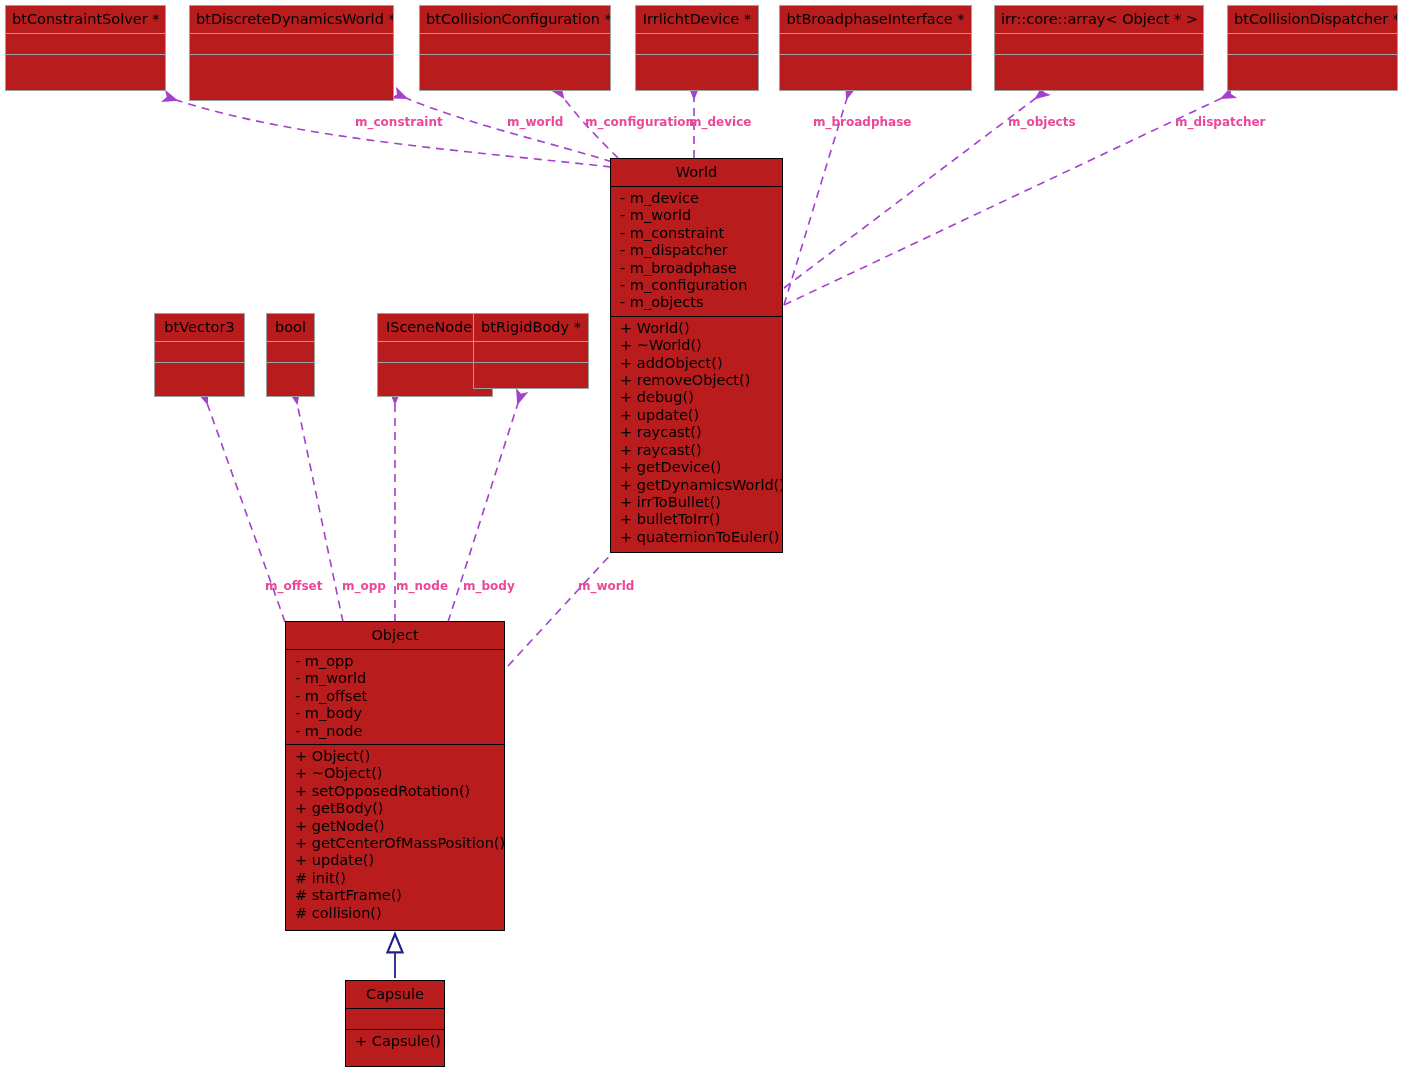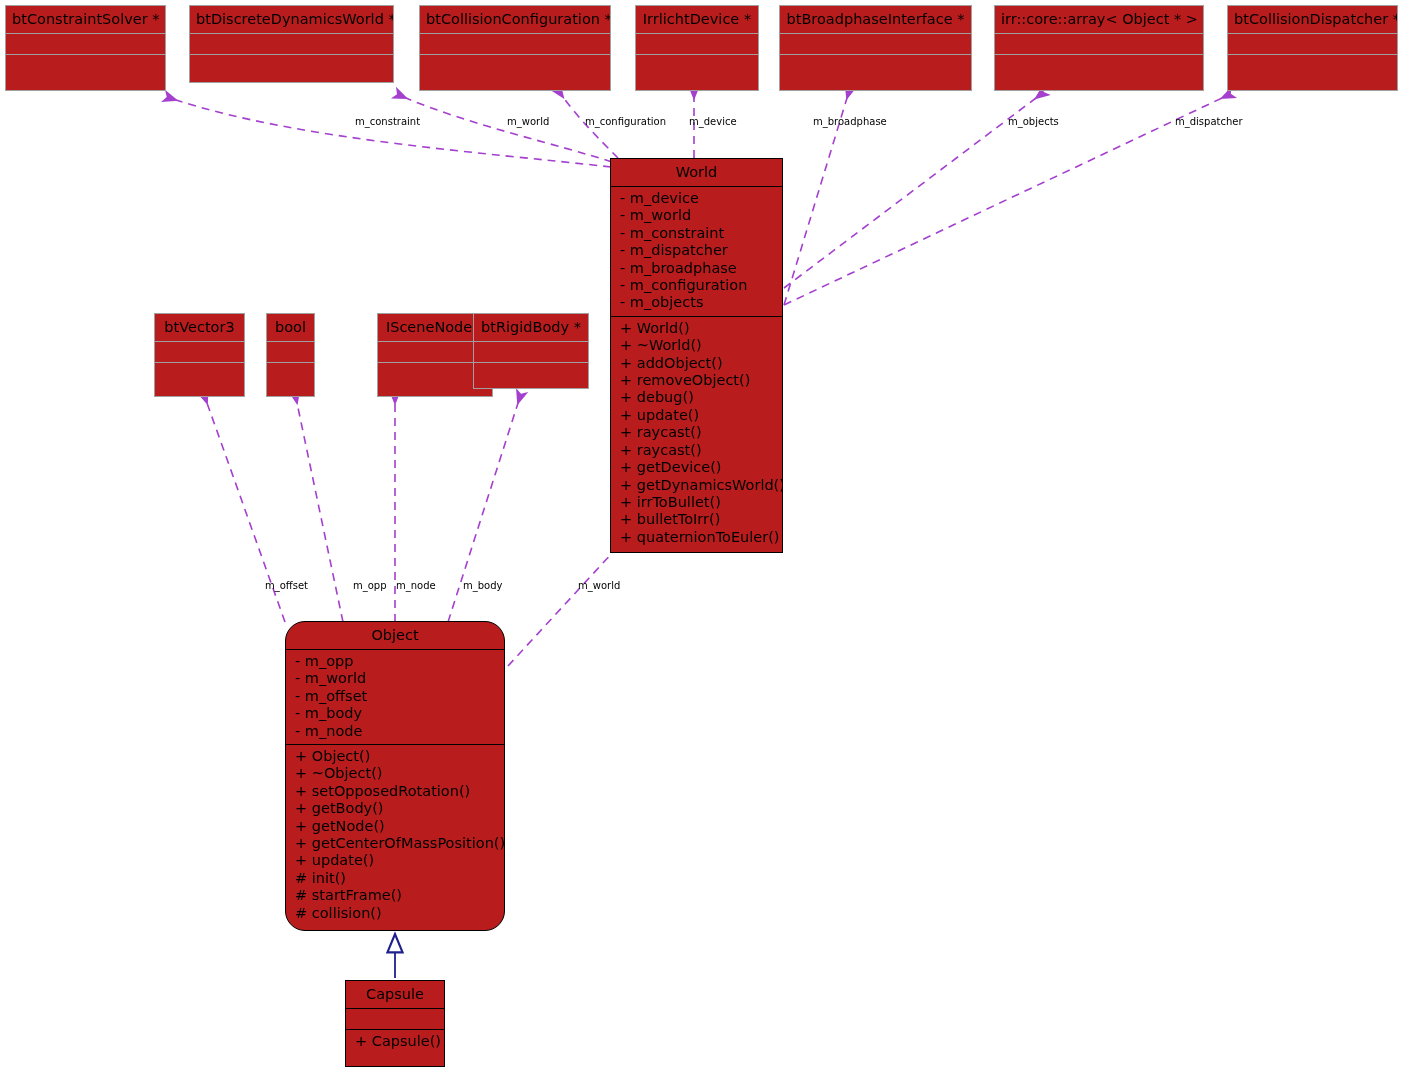--- a/index.html
+++ b/index.html
@@ -67,24 +67,25 @@
     line-height: 17.4px;
     color: #000000;
     white-space: nowrap;
   }
   .empty-row {
     height: 21px;
   }
   
   .edge-label {
     position: absolute;
-    font-size: 10px;
-    color: #000000;
+    font-size: 12px;
+    color: #ec4899;
     line-height: 16px;
     white-space: nowrap;
+    font-weight: bold;
   }
 </style>
 </head>
 <body>
 
 <div id="diagram">
 
   <svg class="edges" viewBox="0 0 1403 1072" xmlns="http://www.w3.org/2000/svg">
     <defs>
       <marker id="arrowOpen" markerWidth="13" markerHeight="13" refX="2" refY="5" orient="auto" markerUnits="strokeWidth">
@@ -130,21 +131,21 @@
 
     <path d="M 395,978 L 395,934" stroke="#20208c" stroke-width="1.8" fill="none" marker-end="url(#triHollow)"></path>
   </svg>
 
   <div class="node" style="left:5px; top:5px; width:161px; height:86px;">
     <div class="compartment title">btConstraintSolver *</div>
     <div class="compartment empty-row"></div>
     <div class="compartment empty-row"></div>
   </div>
 
-  <div class="node" style="left:189px; top:5px; width:205px; height:78px;">
+  <div class="node" style="left:189px; top:5px; width:205px; height:96px;">
     <div class="compartment title">btDiscreteDynamicsWorld *</div>
     <div class="compartment empty-row"></div>
     <div class="compartment empty-row"></div>
   </div>
 
   <div class="node" style="left:419px; top:5px; width:192px; height:86px;">
     <div class="compartment title">btCollisionConfiguration *</div>
     <div class="compartment empty-row"></div>
     <div class="compartment empty-row"></div>
   </div>
@@ -218,21 +219,21 @@
       <div class="member">+ raycast()</div>
       <div class="member">+ raycast()</div>
       <div class="member">+ getDevice()</div>
       <div class="member">+ getDynamicsWorld()</div>
       <div class="member">+ irrToBullet()</div>
       <div class="member">+ bulletToIrr()</div>
       <div class="member">+ quaternionToEuler()</div>
     </div>
   </div>
 
-  <div class="node solid" style="left:285px; top:621px; width:220px; height:310px;border-radius:20px;">
+  <div class="node solid" style="left:285px; top:621px; width:220px; height:310px;">
     <div class="compartment title">Object</div>
     <div class="compartment memberlist">
       <div class="member">- m_opp</div>
       <div class="member">- m_world</div>
       <div class="member">- m_offset</div>
       <div class="member">- m_body</div>
       <div class="member">- m_node</div>
     </div>
     <div class="compartment memberlist">
       <div class="member">+ Object()</div>
@@ -258,18 +259,18 @@
 
   <div class="edge-label" style="left:355px; top:114px;">m_constraint</div>
   <div class="edge-label" style="left:507px; top:114px;">m_world</div>
   <div class="edge-label" style="left:585px; top:114px;">m_configuration</div>
   <div class="edge-label" style="left:689px; top:114px;">m_device</div>
   <div class="edge-label" style="left:813px; top:114px;">m_broadphase</div>
   <div class="edge-label" style="left:1008px; top:114px;">m_objects</div>
   <div class="edge-label" style="left:1175px; top:114px;">m_dispatcher</div>
 
   <div class="edge-label" style="left:265px; top:578px;text-align:right;">m_offset</div>
-  <div class="edge-label" style="left:342px; top:578px;margin-left:11px;">m_opp</div>
+  <div class="edge-label" style="left:342px; top:578px;">m_opp</div>
   <div class="edge-label" style="left:396px; top:578px;">m_node</div>
   <div class="edge-label" style="left:463px; top:578px;">m_body</div>
   <div class="edge-label" style="left:578px; top:578px;">m_world</div>
 
 </div>
 
 </body></html>

